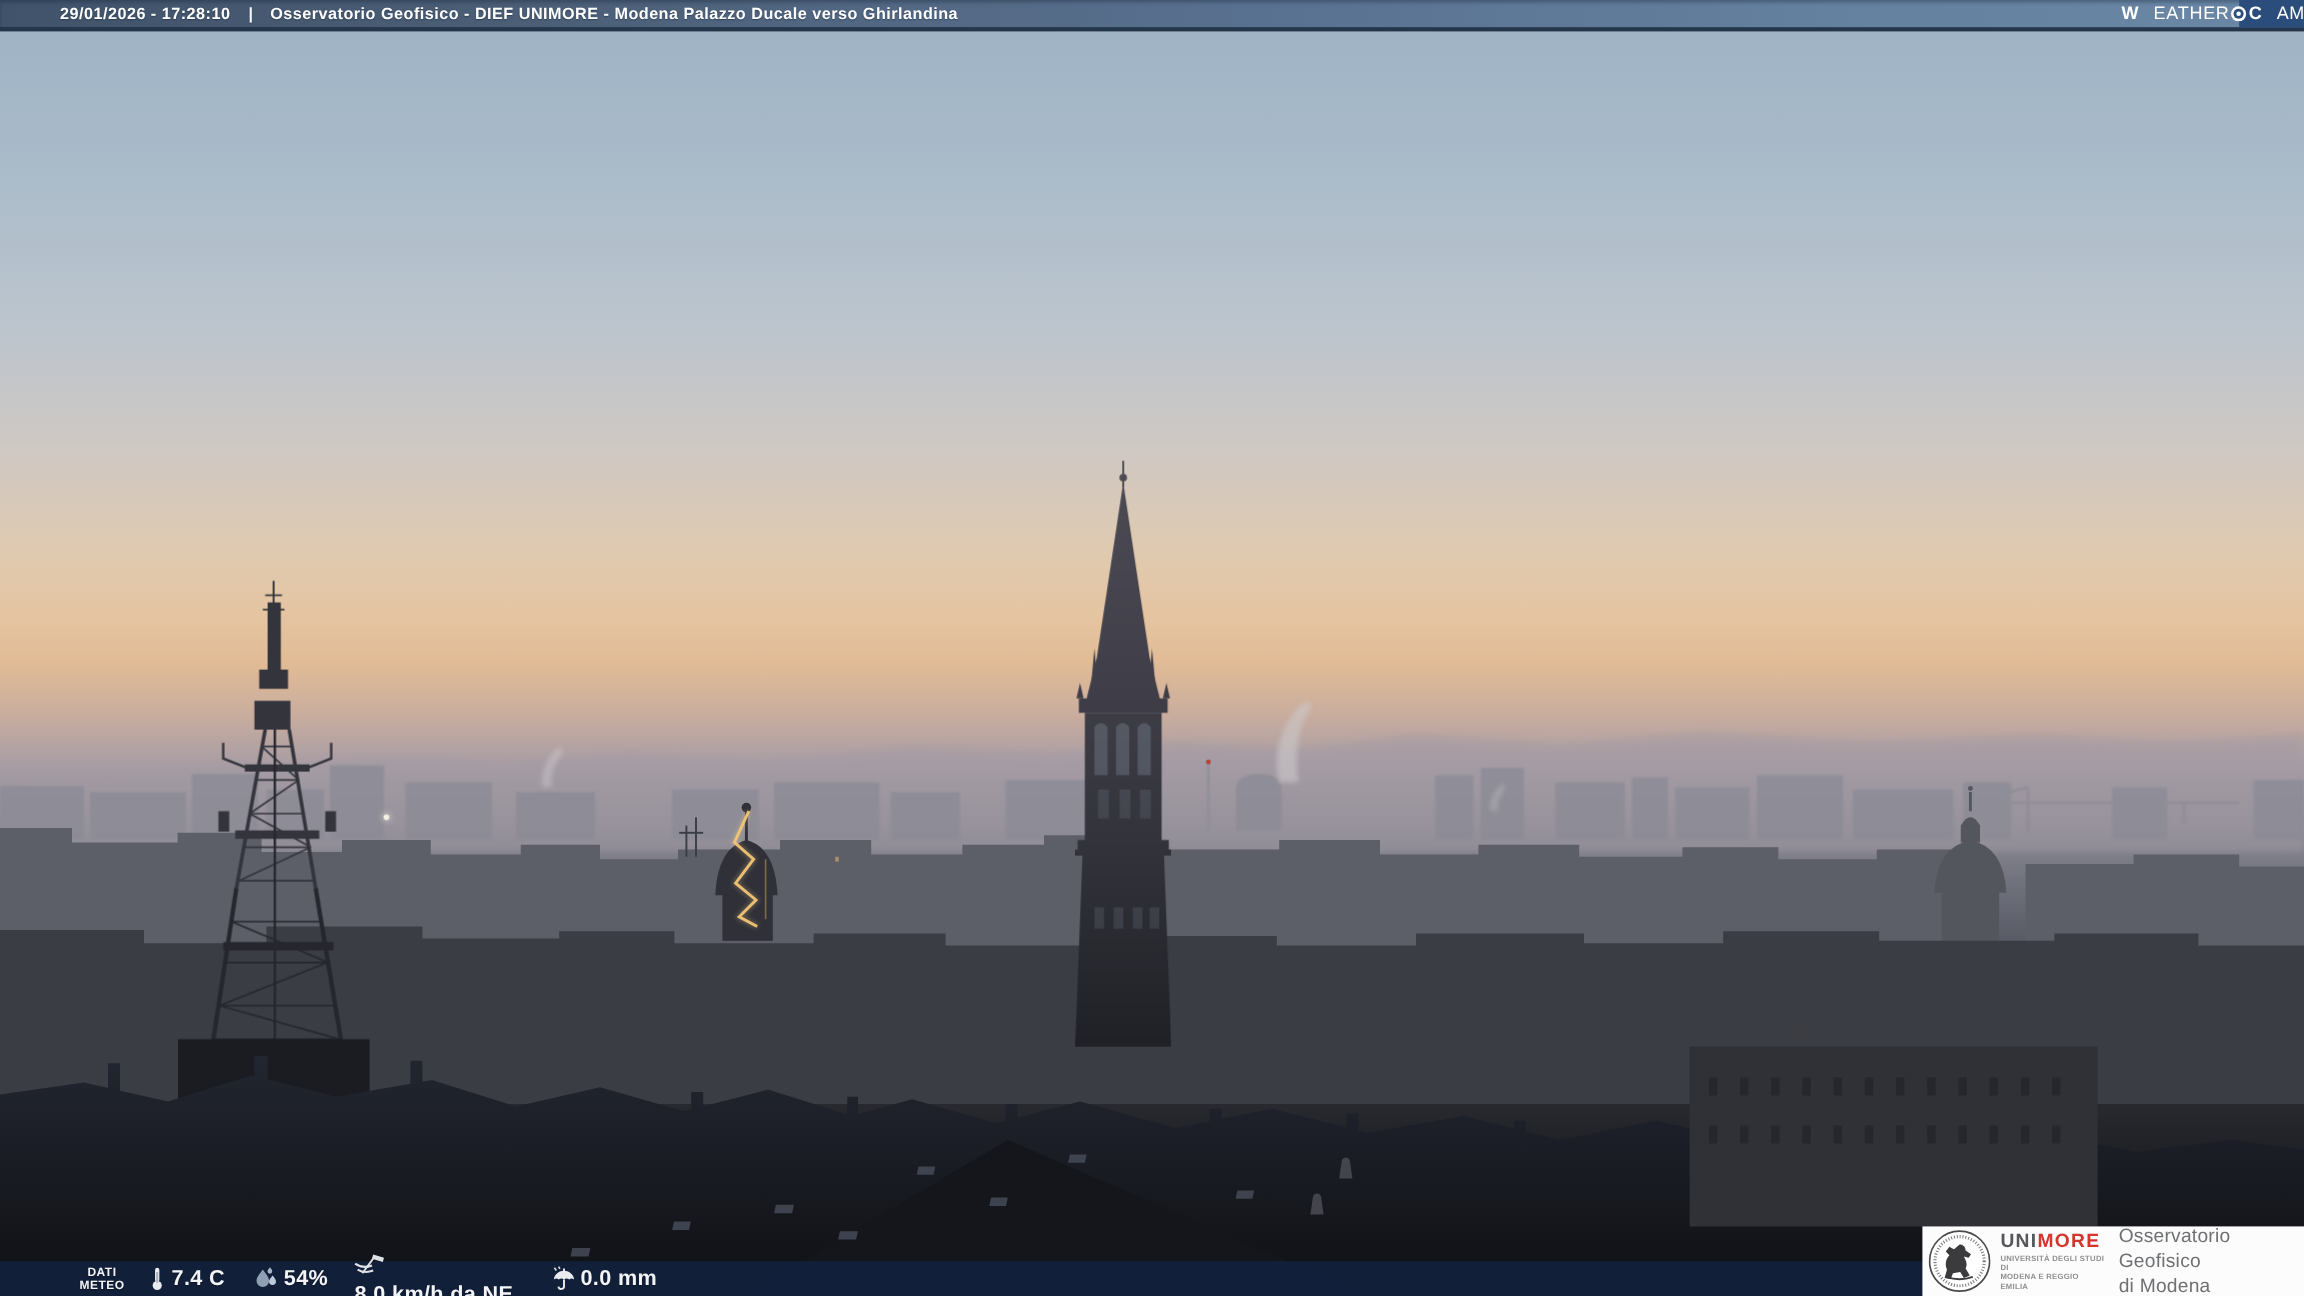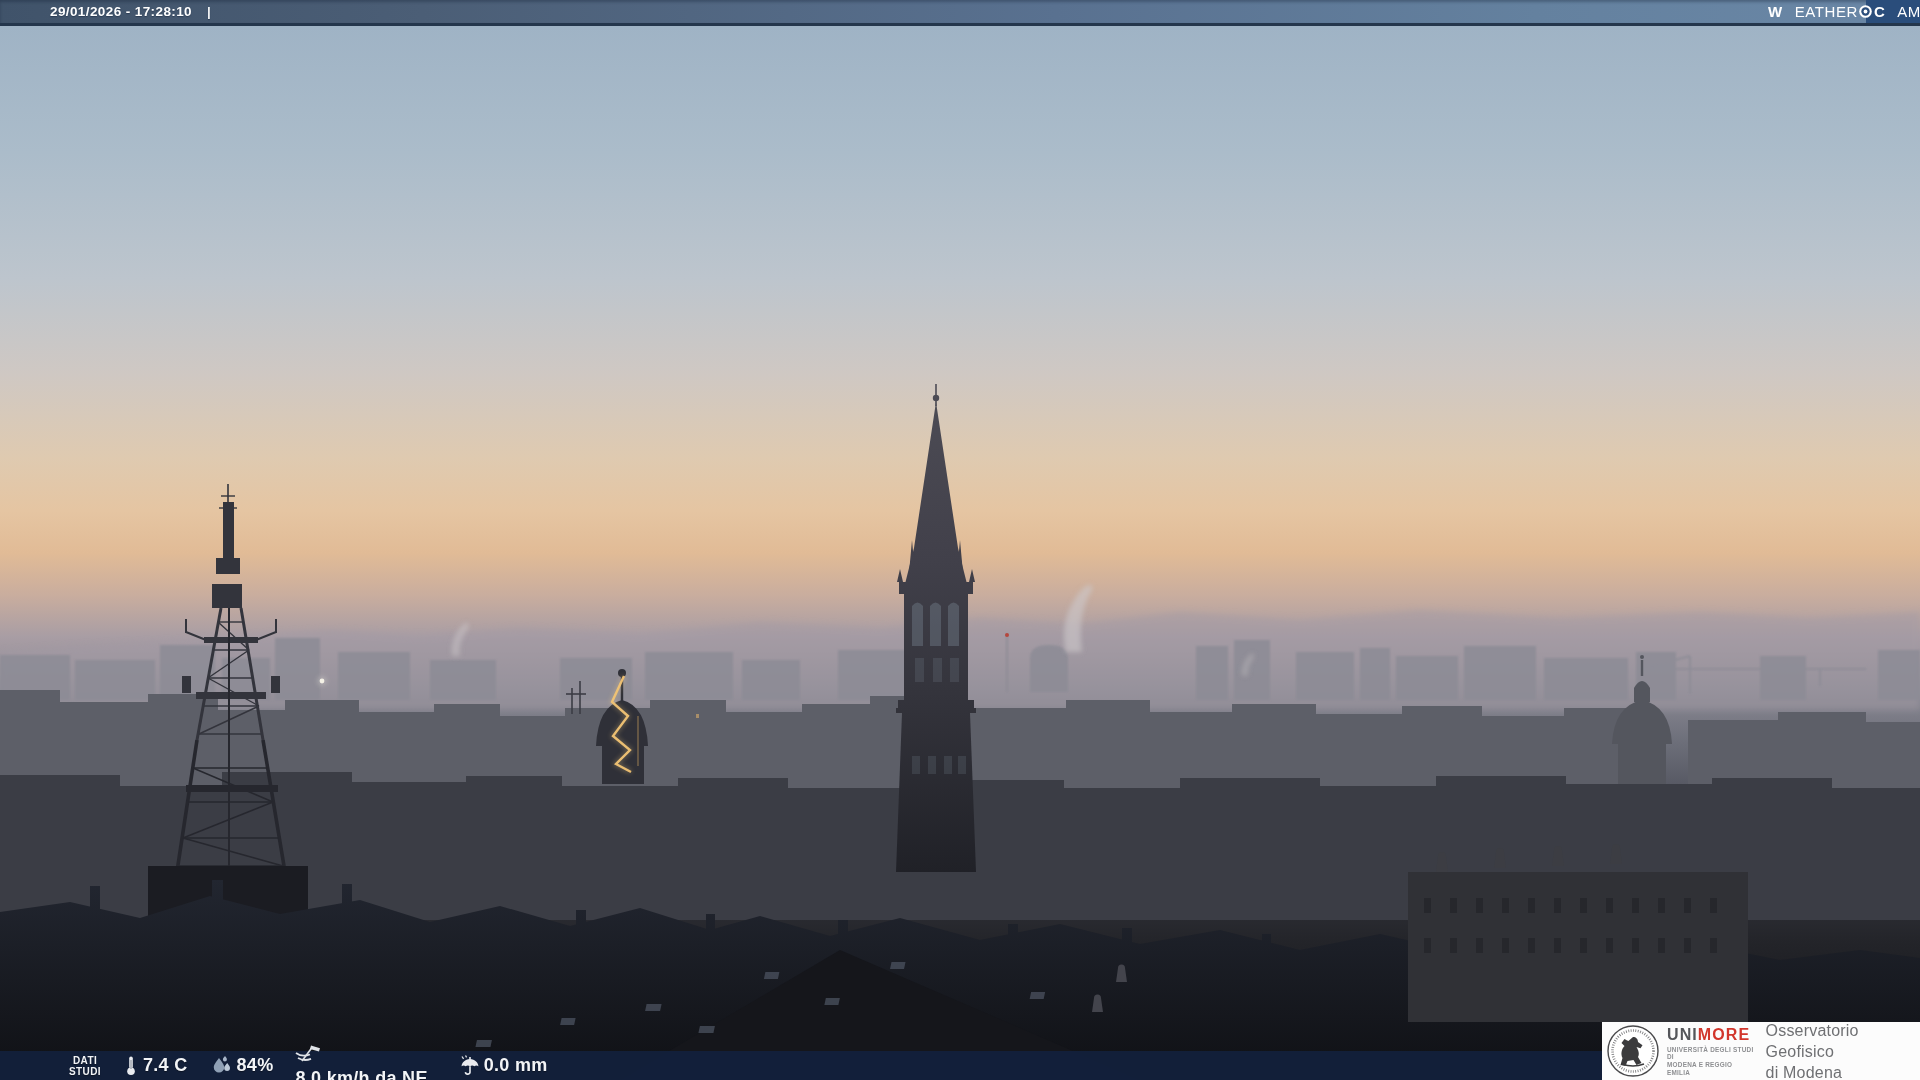--- a/index.html
+++ b/index.html
@@ -85,20 +85,21 @@
   .uni-word .more{color:#d2362c;}
   .uni-sub{font-size:6.4px;line-height:7.6px;color:#8e8f92;letter-spacing:.25px;margin-top:2px;font-weight:bold;}
   .obs-col{margin-left:10px;color:#6f7073;font-size:16px;line-height:21px;letter-spacing:.2px;}
 </style>
 </head>
 <body>
 
 <div class="topbar">
   <span class="timestamp">29/01/2026 - 17:28:10</span>
   <span class="sep">|</span>
+  <span class="title">Osservatorio Geofisico - DIEF UNIMORE - Modena Palazzo Ducale verso Ghirlandina</span>
 </div>
 
 <div class="brand">
   <span class="weather">
       <span class="big">W</span>
       <span class="small">EATHER</span>
     </span>
   <span class="cambox">
     <svg class="lens" width="13" height="13" viewBox="0 0 13 13">
       <circle cx="6.5" cy="6.5" r="6.3" fill="#ffffff"></circle>
@@ -302,39 +303,39 @@
         <rect x="698" y="1040" width="15" height="7"></rect>
         <rect x="778" y="1018" width="14" height="7"></rect>
       </g>
     </g>
   </svg>
 </div>
 
 <div class="bottombar">
   <div class="meteo-label">
     <div>DATI</div>
-    <div>STUDI</div>
+    <div>METEO</div>
   </div>
 
   <div class="w-item w-temp">
     <svg width="14" height="21" viewBox="0 0 14 21">
       <rect x="5.2" y="1.5" width="3.6" height="12" rx="1.8" fill="#e9ebef"></rect>
       <circle cx="7" cy="16.2" r="3.8" fill="#e9ebef"></circle>
       <rect x="6.1" y="5" width="1.8" height="9" fill="#aeb4bd"></rect>
     </svg>
     <span>7.4 C</span>
   </div>
 
   <div class="w-item w-hum">
     <svg width="22" height="20" viewBox="0 0 22 20">
       <path d="M9 3 C12 7.2 14.2 9.4 14.2 12.4 a5.2 5.2 0 0 1 -10.4 0 C3.8 9.4 6 7.2 9 3 Z" fill="#8fa0b5"></path>
       <path d="M17.2 8 c1.7 2.3 2.8 3.4 2.8 5 a2.9 2.9 0 0 1 -5.8 0 c0 -1.6 1.3 -2.7 3 -5 Z" fill="#bcc9d8"></path>
       <path d="M15 1 c1.1 1.5 1.9 2.3 1.9 3.4 a2 2 0 0 1 -4 0 c0 -1.1 1 -1.9 2.1 -3.4 Z" fill="#a7b5c8"></path>
     </svg>
-    <span>84%</span>
+    <span>54%</span>
   </div>
 
   <div class="w-item w-wind">
     <svg width="27" height="20" viewBox="0 0 27 20">
       <line x1="7" y1="18" x2="17" y2="4.5" stroke="#dfe2e7" stroke-width="1.6"></line>
       <path d="M16 2.5 L25 5.2 L24 8.6 L15 6 Z" fill="#dfe2e7"></path>
       <path d="M1 10 Q7 14.5 15 11.5" fill="none" stroke="#dfe2e7" stroke-width="1.8"></path>
       <path d="M3 15 Q9 18.5 16 15.8" fill="none" stroke="#dfe2e7" stroke-width="1.8"></path>
     </svg>
     <span>8.0 km/h da NE</span>

